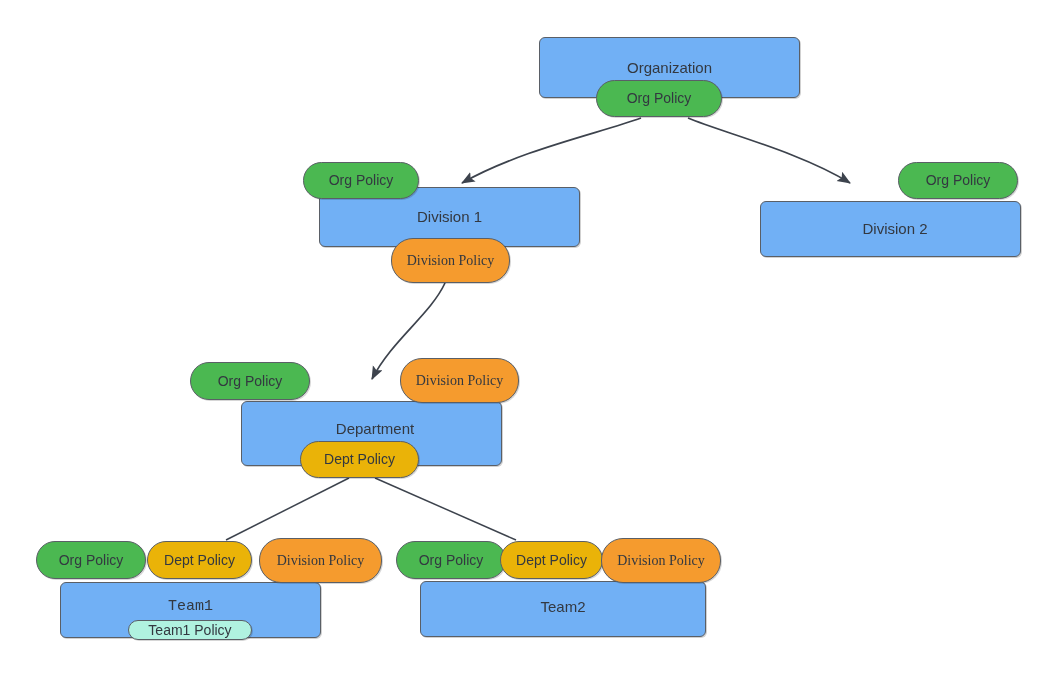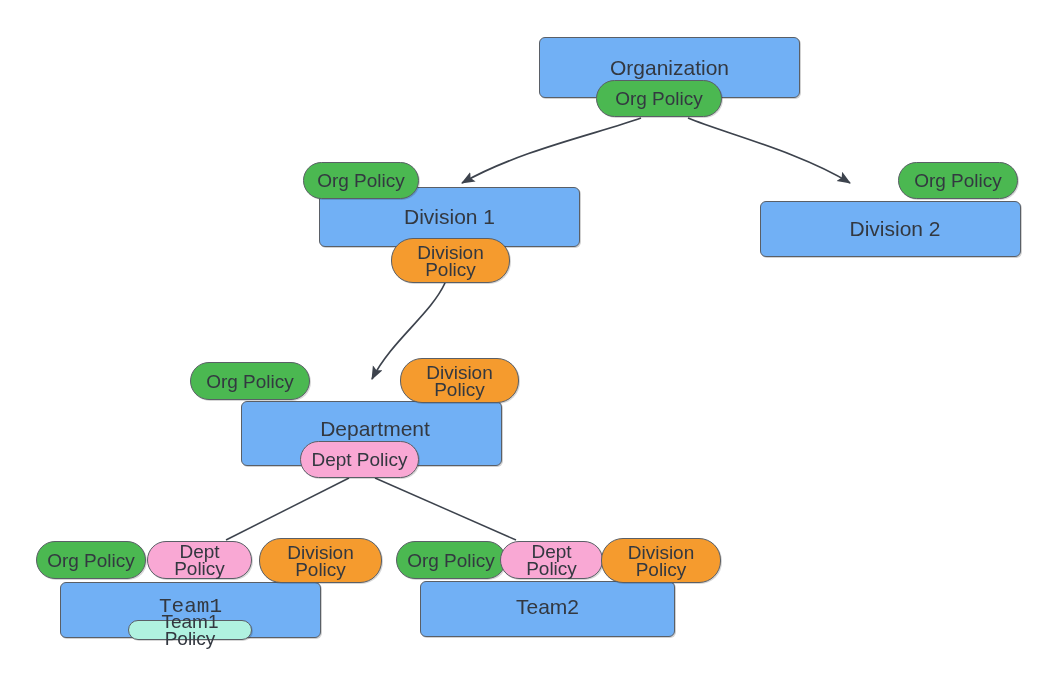--- a/index.html
+++ b/index.html
@@ -36,44 +36,44 @@
     background: #71b0f5;
     border-radius: 6px;
     box-shadow: 1px 1px 0 rgba(0,0,0,0.18);
   }
   .node-label {
     position: absolute;
     left: 0;
     right: 0;
     text-align: center;
     color: #333840;
-    font-size: 21px;
+    font-size: 15px;
     line-height: 22px;
     white-space: nowrap;
   }
   .badge {
     position: absolute;
     box-sizing: border-box;
     border: 1.4px solid #5a5f66;
     border-radius: 19px;
     display: flex;
     align-items: center;
     justify-content: center;
     text-align: center;
     color: #333840;
-    font-size: 19px;
+    font-size: 14px;
     line-height: 17px;
     box-shadow: 1px 1px 0 rgba(0,0,0,0.16);
   }
   .badge.green  { background: #4bb851; }
   .badge.orange { background: #f59b2e; }
-  .badge.pink   { background: #f9a8d4; justify-content: center; }
+  .badge.pink   { background: #eab308; justify-content: center; }
   .badge.mint   { background: #b0f2e0; }
   .badge .btxt { display: block; padding: 0 9px; }
-  .badge.two-line { border-radius: 22px; }
+  .badge.two-line { border-radius: 22px; font-family: Liberation Serif, serif; }
 </style>
 </head>
 <body>
 
 <div id="canvas">
 
   <svg class="edges" viewBox="0 0 1060 700" xmlns="http://www.w3.org/2000/svg">
     <defs>
       <marker id="arrowhead" markerWidth="9" markerHeight="9" refX="7.4" refY="3.2" orient="auto" markerUnits="strokeWidth">
         <path d="M0,0 L8,3.2 L0,6.4 L1.6,3.2 z" fill="#3d434d"></path>
@@ -137,21 +137,21 @@
   <div class="badge pink" style="left:147px; top:541px; width:105px; height:38px;">
     <span class="btxt">Dept Policy</span>
   </div>
   <div class="badge orange two-line" style="left:259px; top:538px; width:123px; height:45px;">
     <span class="btxt">Division Policy</span>
   </div>
   <div class="badge mint" style="left:128px; top:620px; width:124px; height:20px;">
     <span class="btxt">Team1 Policy</span>
   </div>
 
-  <div class="node" style="left:420px; top:581px; width:255px; height:56px;">
+  <div class="node" style="left:420px; top:581px; width:286px; height:56px;">
     <div class="node-label" style="top:14px;">Team2</div>
   </div>
   <div class="badge green" style="left:396px; top:541px; width:110px; height:38px;">
     <span class="btxt">Org Policy</span>
   </div>
   <div class="badge pink" style="left:500px; top:541px; width:103px; height:38px;">
     <span class="btxt">Dept Policy</span>
   </div>
   <div class="badge orange two-line" style="left:601px; top:538px; width:120px; height:45px;">
     <span class="btxt">Division Policy</span>

